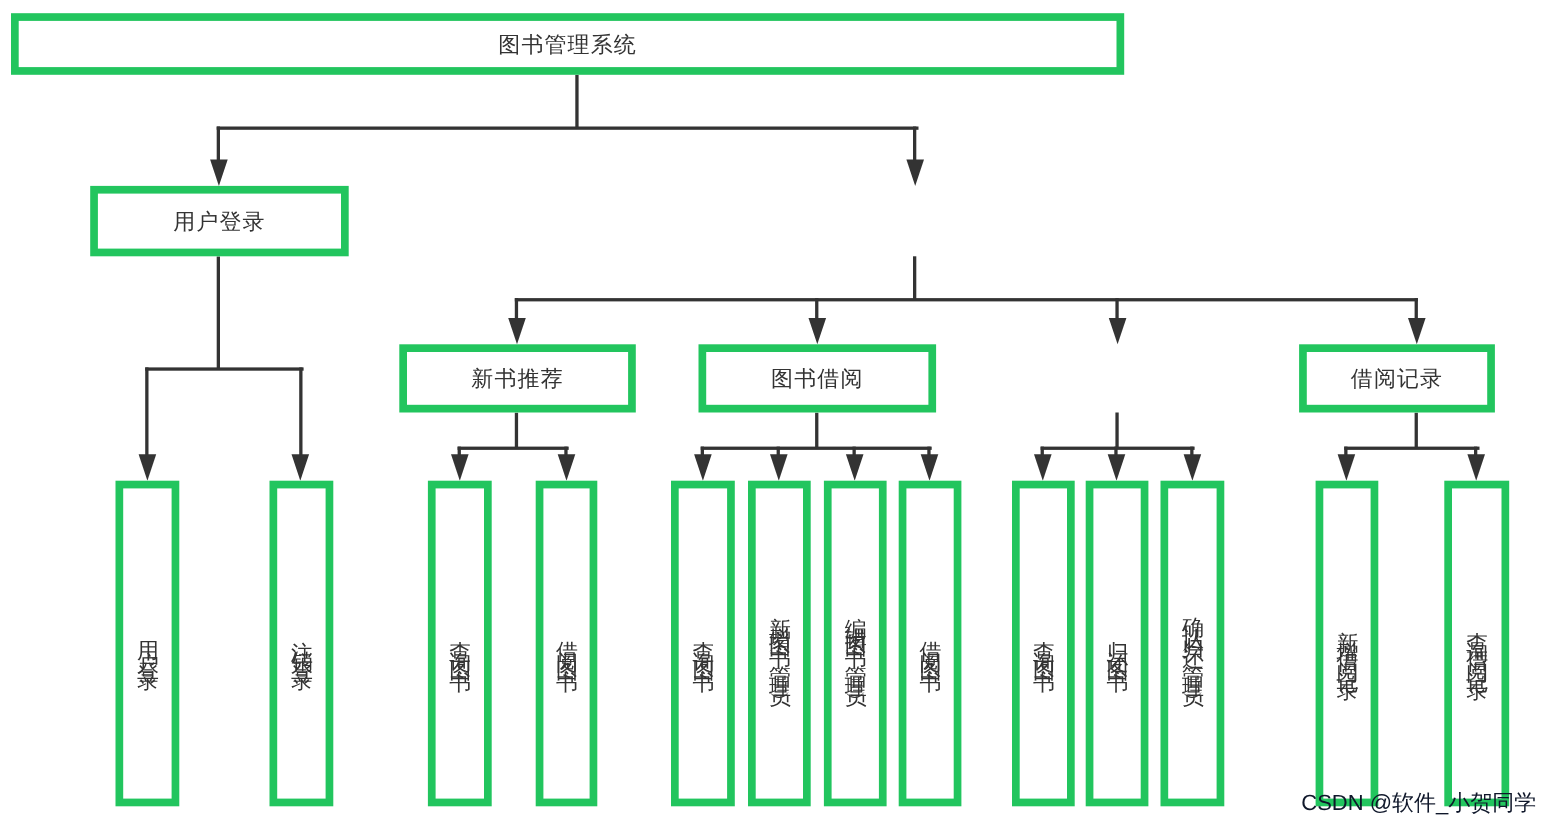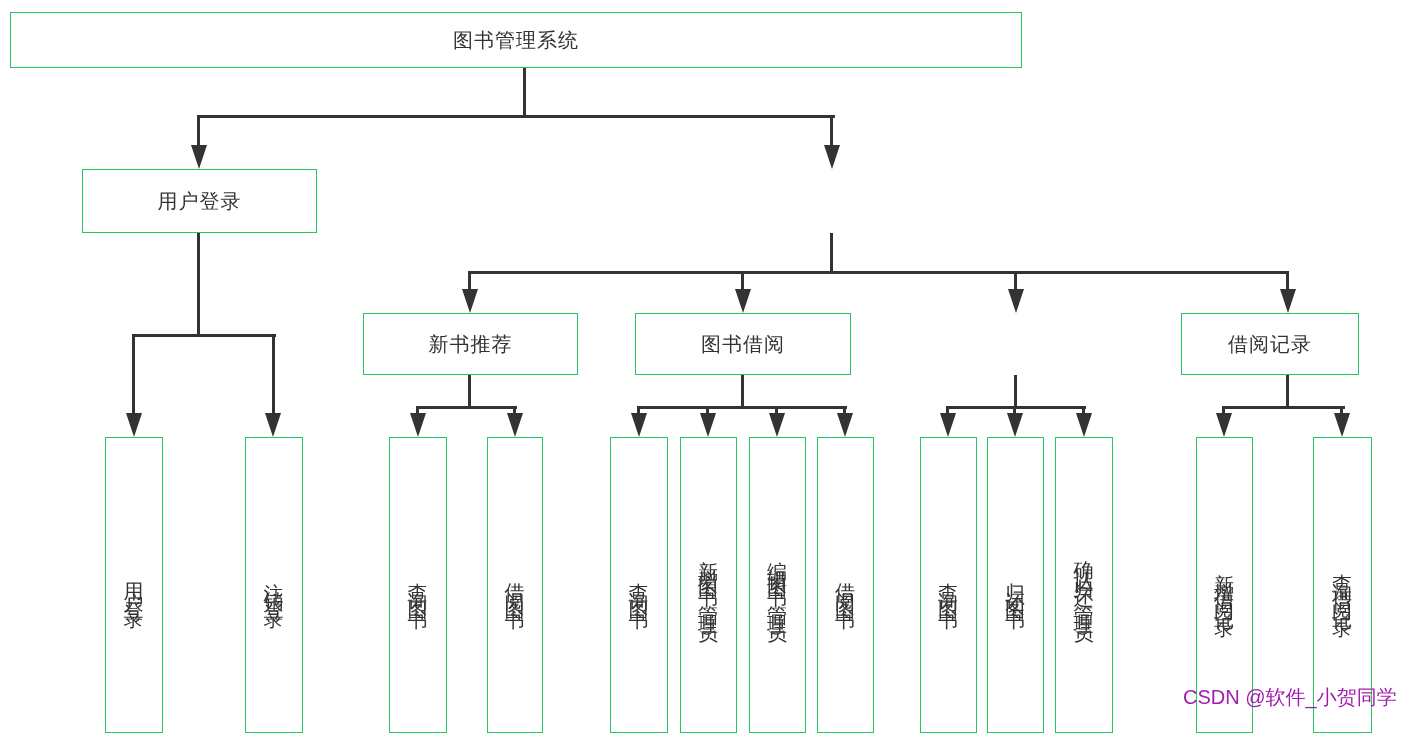--- a/index.html
+++ b/index.html
@@ -1,37 +1,37 @@
 <!DOCTYPE html>
 <html><head>
 <meta charset="utf-8">
 <style>
   html,body{margin:0;padding:0;background:#ffffff;}
   .canvas{
     position:relative;width:1405px;height:747px;background:#ffffff;
     font-family:"Liberation Sans",sans-serif;overflow:hidden;
   }
   .box{
-    position:absolute;box-sizing:border-box;border:1px solid #22c55e;background:#ffffff;
+    position:absolute;box-sizing:border-box;border:7px solid #22c55e;background:#ffffff;
     display:flex;align-items:center;justify-content:center;z-index:2;
   }
   .hlabel{font-size:20px;color:#333333;letter-spacing:1px;white-space:nowrap;}
   .vtext{
     writing-mode:vertical-rl;text-orientation:mixed;
     font-size:20px;color:#333333;letter-spacing:9px;line-height:1;
   }
   .ln{position:absolute;background:#333333;z-index:1;}
   .arrow{
     position:absolute;width:0;height:0;z-index:1;
     border-left:8px solid transparent;border-right:8px solid transparent;
     border-top:24px solid #333333;
   }
   .watermark{
-    position:absolute;left:1183px;top:684px;z-index:5;
-    font-size:20px;color:#a21caf;white-space:nowrap;
+    position:absolute;left:1183px;top:716px;z-index:5;
+    font-size:20px;color:#0f172a;white-space:nowrap;
   }
 </style>
 </head>
 <body>
 
 <div class="canvas">
 
   <div class="ln" style="left:523px;top:68px;width:3px;height:49px"></div>
   <div class="ln" style="left:197px;top:115px;width:638px;height:3px"></div>
   <div class="ln" style="left:197px;top:115px;width:3px;height:32px"></div>

